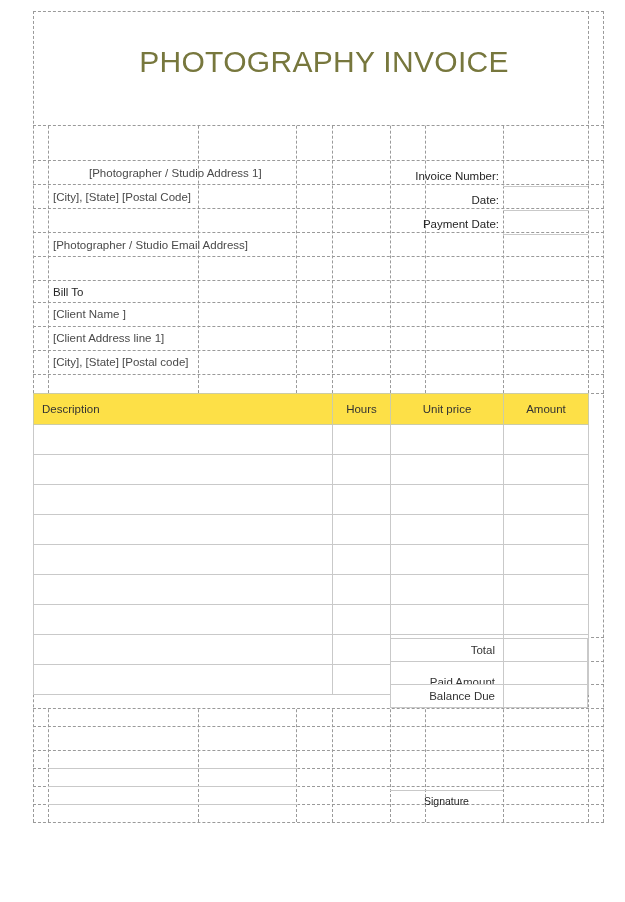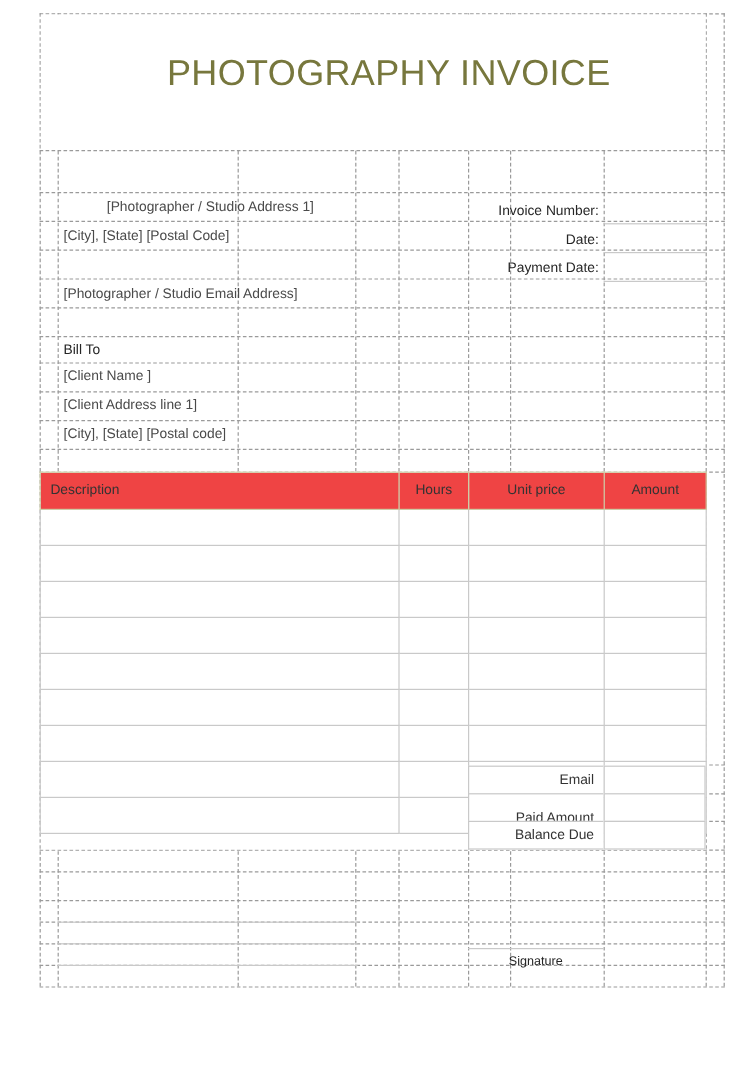--- a/index.html
+++ b/index.html
@@ -111,21 +111,21 @@
   #items th, #items td {
     border: 1px solid #c9c9c9;
     height: 30px;
     padding: 0 8px;
     font-size: 11.5px;
     font-weight: normal;
     color: #333333;
     box-sizing: border-box;
   }
   #items thead th {
-    background: #ef4444;
+    background: #fde047;
     height: 31px;
     color: #333333;
     border-color: #cccca6;
   }
   #items thead th.desc { text-align: left; }
   #items thead th.num  { text-align: center; }
   #items tbody td { background: #ffffff; }
 
   
   .tot-label {
@@ -297,21 +297,21 @@
         </tr>
         <tr>
           <td></td>
           <td></td>
           <td></td>
           <td></td>
         </tr>
       </tbody>
   </table>
 
-  <div class="tot-label" style="left:390px; top:638px; width:113px; height:24px;">Email</div>
+  <div class="tot-label" style="left:390px; top:638px; width:113px; height:24px;">Total</div>
   <div class="tot-value" style="left:503px; top:638px; width:85px; height:24px;"></div>
 
   <div class="tot-label" style="left:390px; top:661px; width:113px; height:41px;">Paid Amount</div>
   <div class="tot-value" style="left:503px; top:661px; width:85px; height:24px;"></div>
 
   <div class="tot-label" style="left:390px; top:684px; width:113px; height:24px;">Balance Due</div>
   <div class="tot-value" style="left:503px; top:684px; width:85px; height:24px;"></div>
 
 
   <div class="cell l gray" style="left:53px; top:744px; width:240px; height:18px; font-size:10.5px;"></div>

